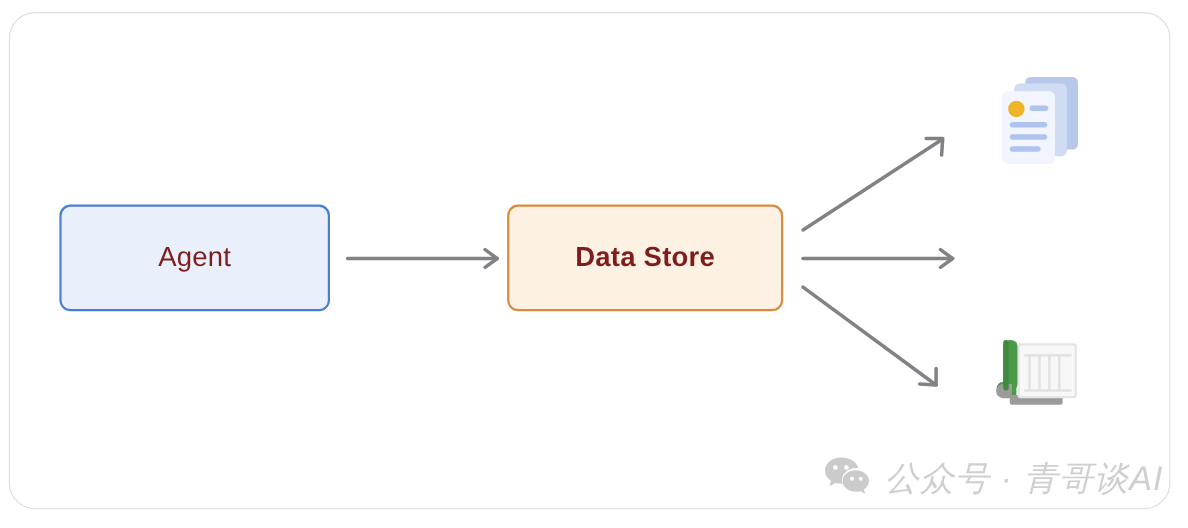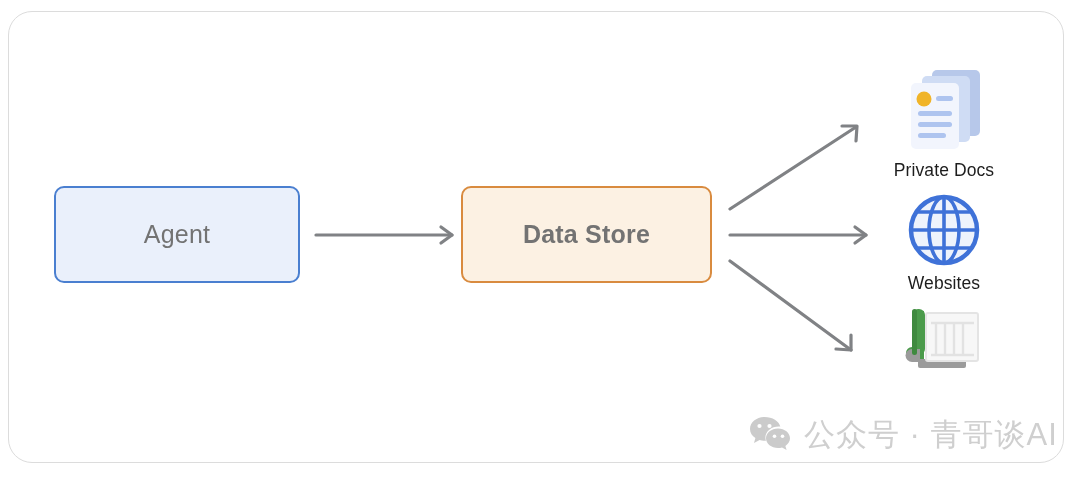--- a/index.html
+++ b/index.html
@@ -34,21 +34,21 @@
   
   .node {
     position: absolute;
     box-sizing: border-box;
     display: flex;
     align-items: center;
     justify-content: center;
     border-radius: 10px;
     font-size: 25px;
     letter-spacing: .2px;
-    color: #737373;
+    color: #7f1d1d;
   }
   .node-agent {
     left: 54px;
     top: 186px;
     width: 246px;
     height: 97px;
     background: #eaf0fb;
     border: 2.2px solid #4a7fd0;
   }
   .node-datastore {
@@ -94,23 +94,23 @@
   .leaf-struct   { left: 844px; top: 303px; }
   .leaf-websites .leaf-icon { height: 82px; }
   .leaf-struct  .leaf-icon  { height: 76px; }
 
   
   .watermark {
     position: absolute;
     left: 748px;
     top: 414px;
     display: flex;
-    align-items: center;
     gap: 12px;
     color: #c9c9c9;
+    font-style: italic;
   }
   .watermark-text {
     font-size: 31px;
     letter-spacing: 1px;
     color: #cfcfcf;
     white-space: nowrap;
   }
 </style>
 </head>
 <body>
@@ -158,38 +158,22 @@
         <rect x="34" y="6" width="48" height="66" rx="5" fill="#b7c8ea"></rect>
         <rect x="24" y="12" width="48" height="66" rx="5" fill="#cfdcf4"></rect>
         <rect x="13" y="19" width="48" height="66" rx="5" fill="#f2f5fd"></rect>
         <circle cx="26" cy="35" r="7.5" fill="#f0b429"></circle>
         <rect x="38" y="32" width="17" height="5" rx="2.5" fill="#aec4ef"></rect>
         <rect x="20" y="47" width="34" height="5" rx="2.5" fill="#aec4ef"></rect>
         <rect x="20" y="58" width="34" height="5" rx="2.5" fill="#aec4ef"></rect>
         <rect x="20" y="69" width="28" height="5" rx="2.5" fill="#aec4ef"></rect>
       </svg>
     </div>
-    <div class="leaf-label">Private Docs</div>
-  </div>
-
-  <div class="leaf leaf-websites">
-    <div class="leaf-icon">
-      <svg width="76" height="76" viewBox="0 0 76 76" xmlns="http://www.w3.org/2000/svg">
-        <circle cx="38" cy="38" r="33" fill="#eef3fc" stroke="#3f72d8" stroke-width="4.5"></circle>
-        <g stroke="#3f72d8" stroke-width="3.6" fill="none">
-          <line x1="38" y1="5" x2="38" y2="71"></line>
-          <line x1="5" y1="38" x2="71" y2="38"></line>
-          <ellipse cx="38" cy="38" rx="15" ry="33"></ellipse>
-          <path d="M10 20 H66"></path>
-          <path d="M10 56 H66"></path>
-        </g>
-      </svg>
-    </div>
-    <div class="leaf-label">Websites</div>
-  </div>
+  </div>
+
 
   <div class="leaf leaf-struct">
     <div class="leaf-icon">
       <svg width="92" height="72" viewBox="0 0 92 72" xmlns="http://www.w3.org/2000/svg">
         <rect x="20" y="54" width="48" height="9" rx="2" fill="#9b9b9b"></rect>
         <rect x="28" y="8" width="52" height="48" rx="2" fill="#f7f7f7" stroke="#e4e4e4" stroke-width="2"></rect>
         <g stroke="#e2e2e2" stroke-width="2.4">
           <line x1="38" y1="18" x2="38" y2="50"></line>
           <line x1="47" y1="18" x2="47" y2="50"></line>
           <line x1="56" y1="18" x2="56" y2="50"></line>

